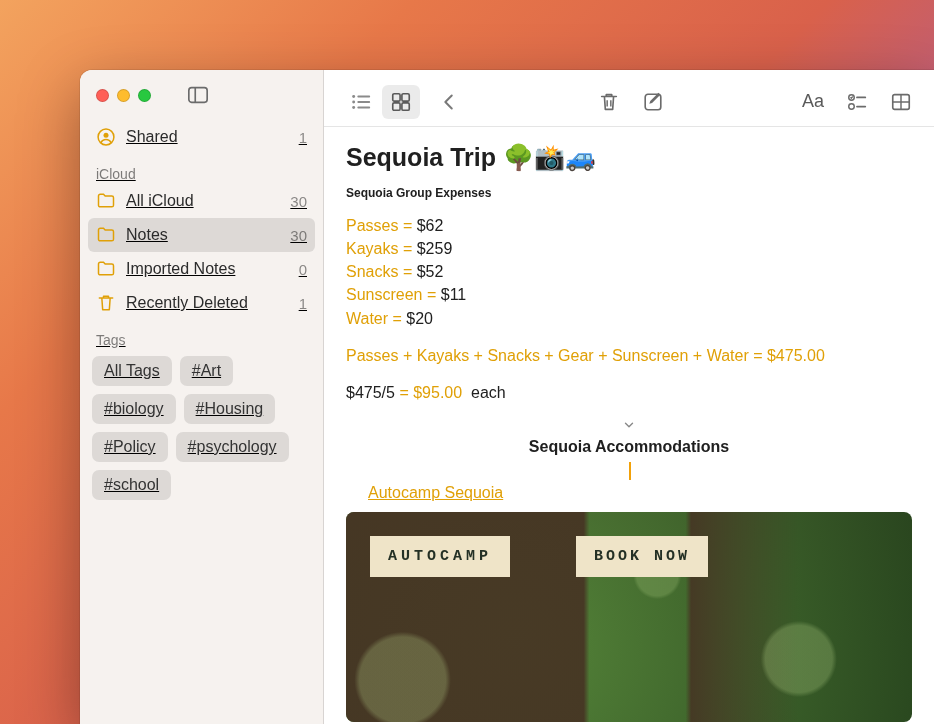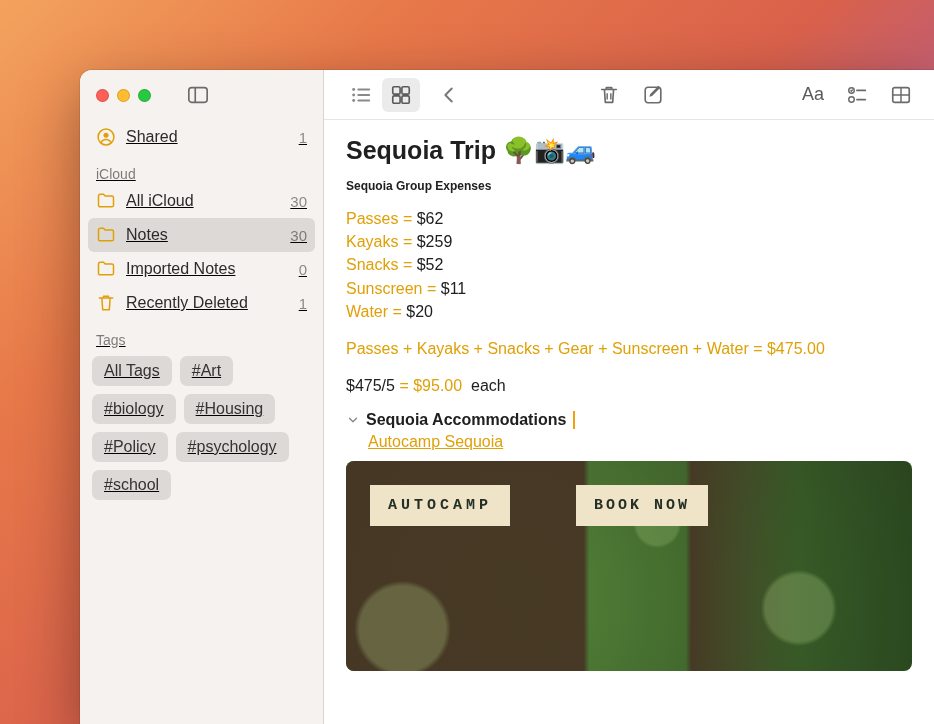--- a/index.html
+++ b/index.html
@@ -111,20 +111,21 @@
       flex-direction: column;
       background: #ffffff;
     }
     .toolbar {
       height: 50px;
       display: flex;
       align-items: center;
       padding: 0 18px;
       gap: 14px;
       border-bottom: 1px solid rgba(0,0,0,0.10);
+      margin-top: 8px;
     }
     .seg {
       display: flex;
       gap: 2px;
     }
     .seg .btn-plain { padding: 6px 8px; }
     .seg .btn-plain.selected { background: rgba(0,0,0,0.08); }
     .spacer { flex: 1; }
     .tb-icon { width: 22px; height: 22px; }
     .note-body {
@@ -149,20 +150,21 @@
     .token { color: #e0a007; }
     .formula-line { margin-top: 14px; }
     .perhead-line { margin-top: 14px; margin-bottom: 14px; }
     .disclosure-row {
       display: flex;
       align-items: center;
       gap: 6px;
       font-weight: 700;
       font-size: 16px;
       margin-top: 6px;
+      flex-direction: column;
     }
     .cursor-bar {
       display: inline-block;
       width: 2px;
       height: 18px;
       background: #f2a10a;
       vertical-align: middle;
       margin-left: 1px;
     }
     .link {

